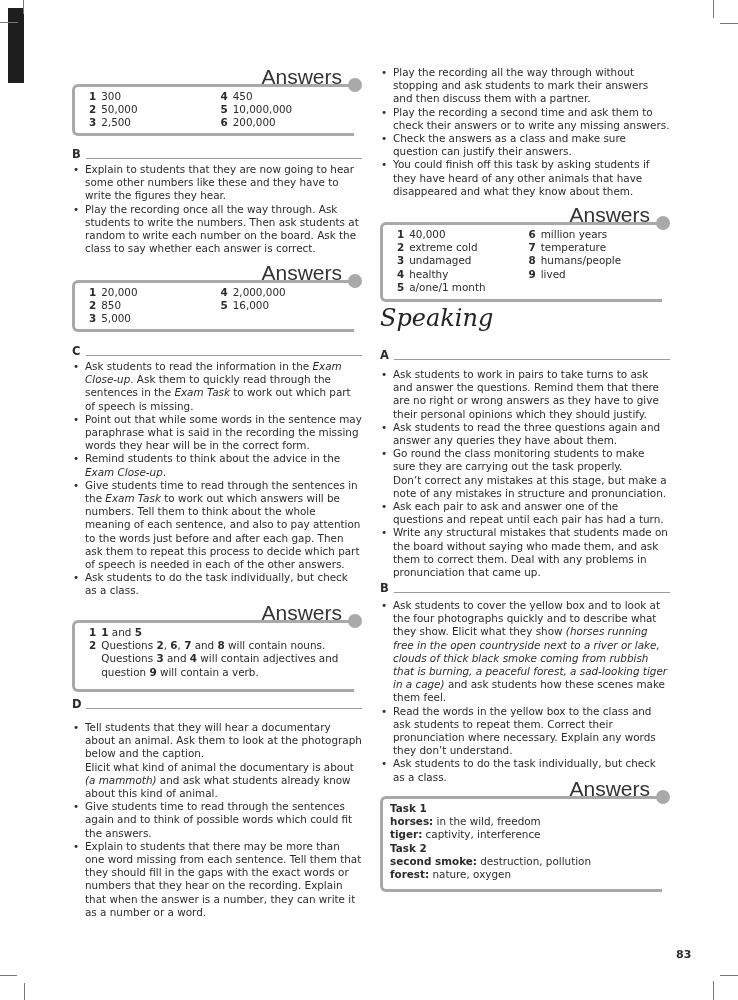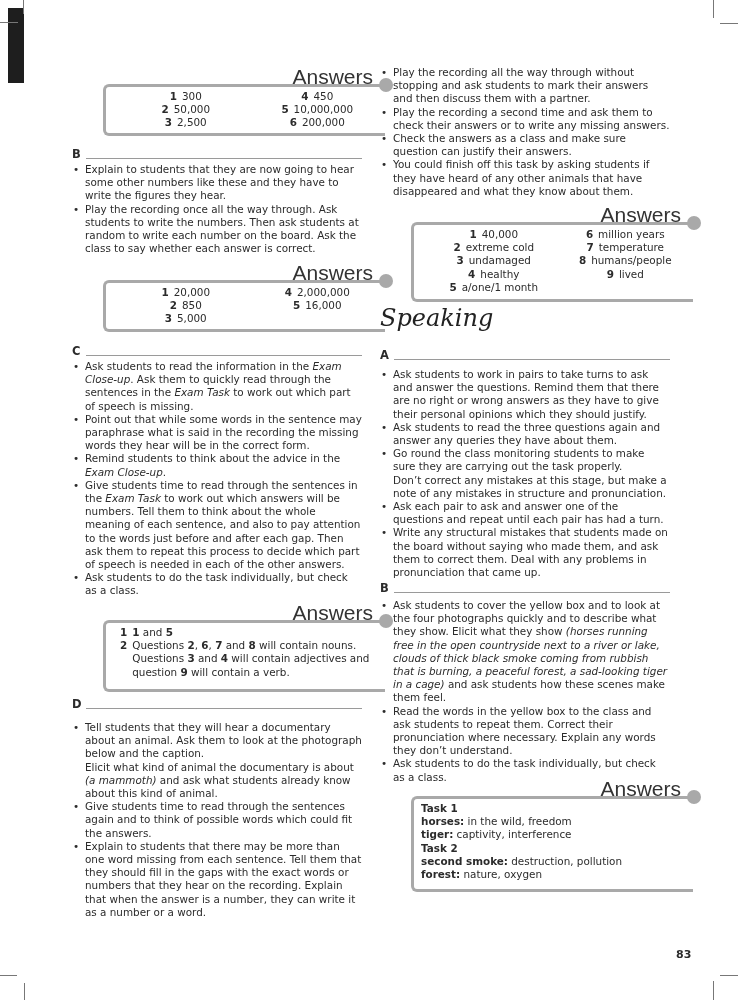--- a/index.html
+++ b/index.html
@@ -7,34 +7,34 @@
     width: 738px; height: 1000px; position: relative; overflow: hidden;
     background: #ffffff; color: #2b2b2b;
     font-family: "DejaVu Sans", sans-serif; font-size: 10.4px; line-height: 13.2px;
   }
   .tab-mark { position: absolute; left: 8px; top: 8px; width: 16px; height: 75px; background: #1e1e1e; }
   .crop { position: absolute; background: #777; }
   .col { position: absolute; top: 0; }
   .col-left { left: 72px; width: 290px; }
   .col-right { left: 380px; width: 290px; }
 
-  .answers { position: absolute; width: 290px; margin-left: 31px; }
+  .answers { position: absolute; width: 290px; }
   .answers .title {
     position: absolute; right: 20px; top: 0;
     font-family: "Liberation Sans", sans-serif; font-size: 21px; line-height: 21px; color: #333;
   }
   .answers .dot { position: absolute; right: 0; top: 12px; width: 14px; height: 14px; border-radius: 50%; background: #a9a9a9; }
   .answers .box {
     position: absolute; left: 0; top: 18px; right: 8px; bottom: 0;
     border: 3px solid #a9a9a9; border-right: none; border-radius: 6px 0 0 6px;
     box-sizing: border-box;
   }
   .answers .body { position: absolute; left: 17px; top: 24px; right: 10px; }
   .grid2 { display: flex; }
-  .grid2 .c { width: 140px; text-align: center; }
+  .grid2 .c { width: 140px; }
   .row { white-space: nowrap; }
   .row b { font-weight: bold; margin-right: 5px; }
   .num { font-weight: bold; }
 
   .section-head { position: absolute; width: 290px; height: 14px; }
   .section-head .letter { position: absolute; left: 0; top: 0; font-weight: bold; font-size: 11.5px; }
   .section-head .rule { position: absolute; left: 14px; right: 0; top: 10px; height: 1px; background: #9a9a9a; }
 
   ul.bullets { position: absolute; margin: 0; padding: 0; list-style: none; width: 290px; }
   ul.bullets li { position: relative; padding-left: 13px; }

